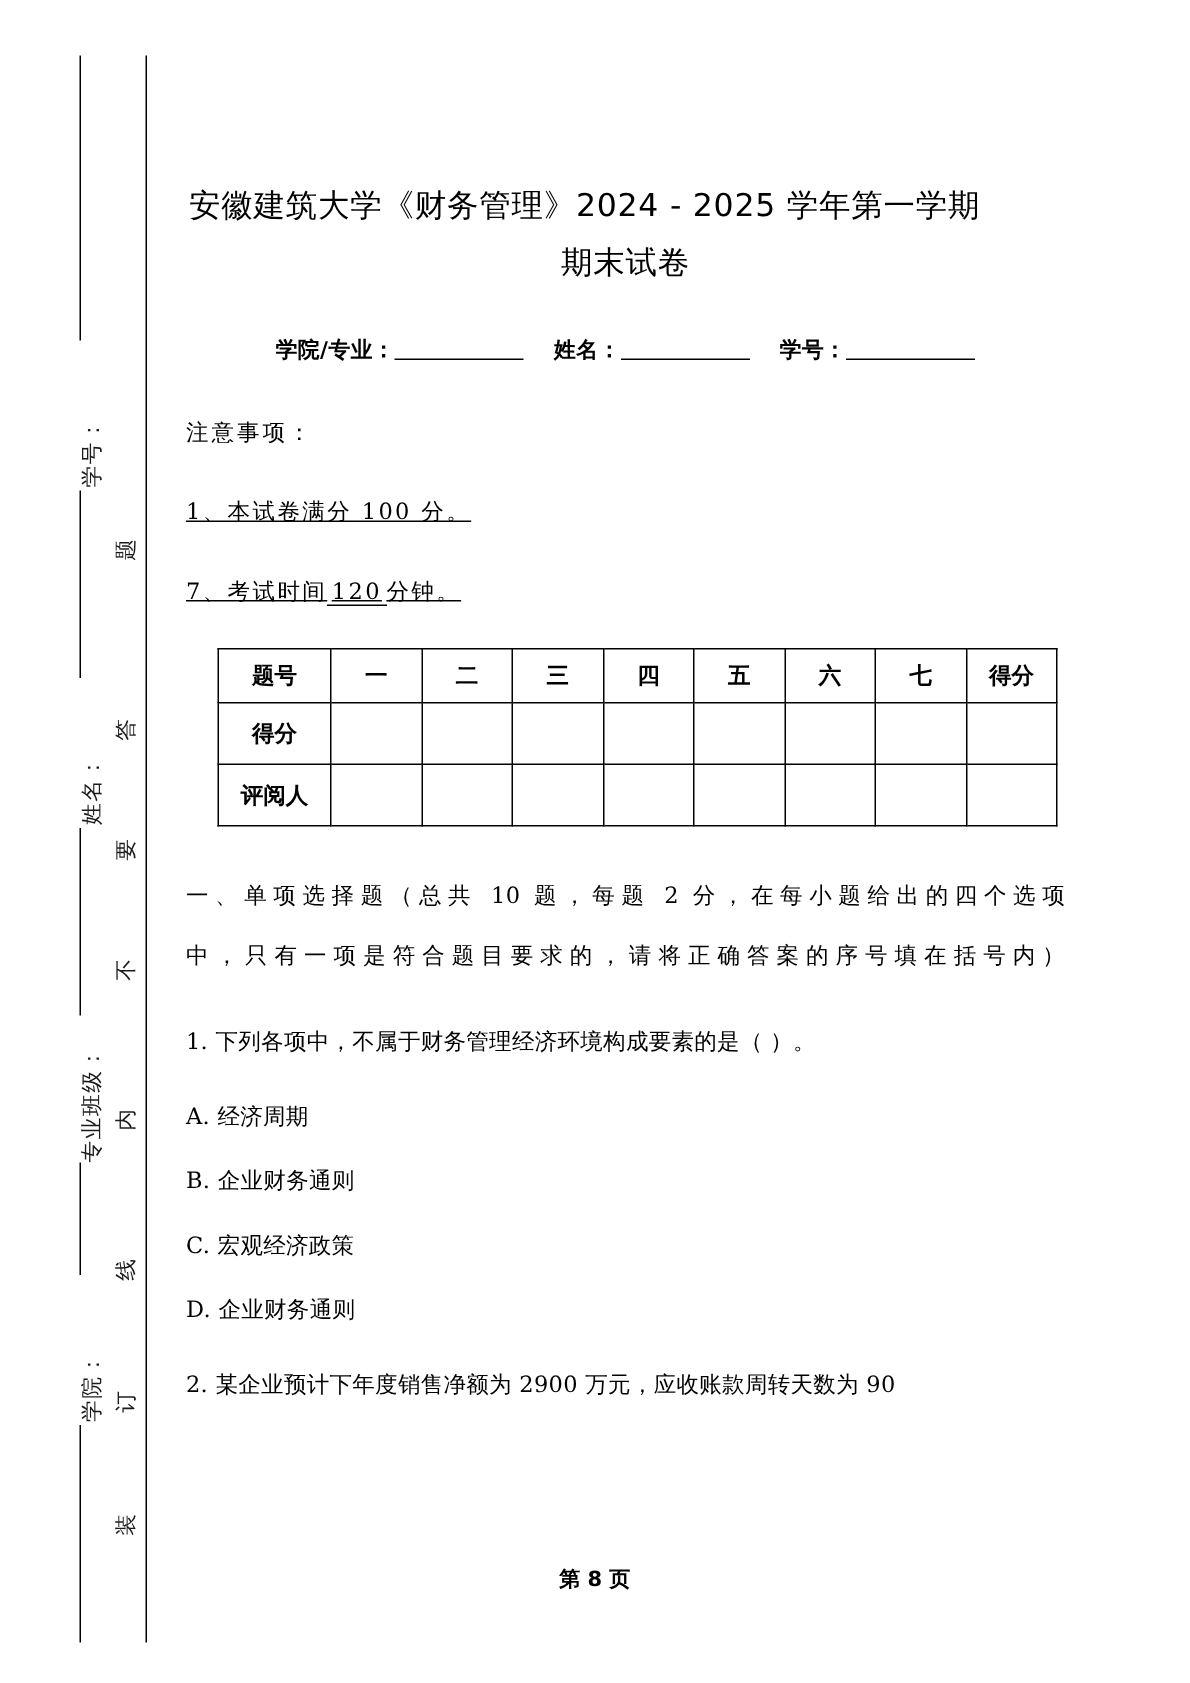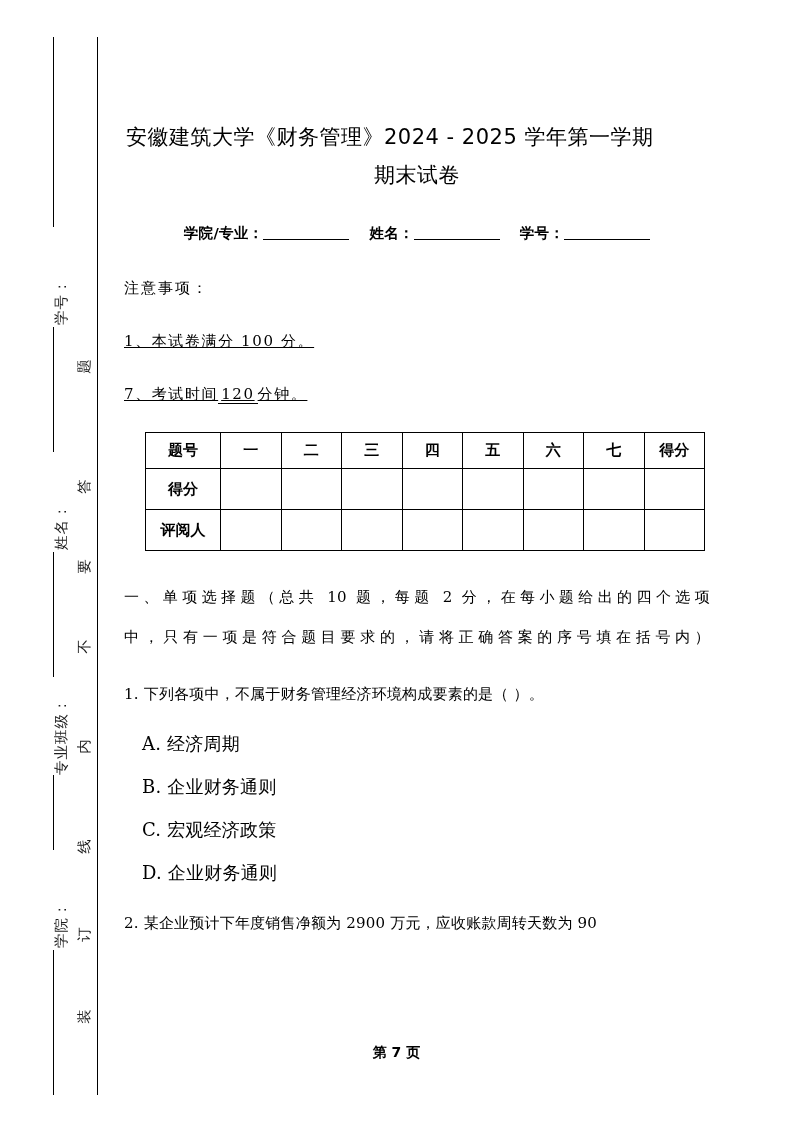--- a/index.html
+++ b/index.html
@@ -142,24 +142,23 @@
   .section-head .lastline { text-align-last: justify; }
 
   .q-stem {
     margin-top: 17px;
     font-size: 15px;
     line-height: 40px;
     letter-spacing: 0.2px;
   }
   .q-opt {
     margin-top: 17px;
-    font-size: 18px;
+    font-size: 15px;
     line-height: 26px;
     letter-spacing: 0.2px;
-    margin-left: 18px;
   }
 
   .footer-page {
     position: absolute;
     left: 0;
     top: 1044px;
     width: 793px;
     text-align: center;
     font-family: "DejaVu Sans", "Liberation Sans", sans-serif;
     font-weight: bold;
@@ -259,15 +258,15 @@
 
     <div class="q-opt">A. 经济周期</div>
     <div class="q-opt">B. 企业财务通则</div>
     <div class="q-opt">C. 宏观经济政策</div>
     <div class="q-opt">D. 企业财务通则</div>
 
     <div class="q-stem">2. 某企业预计下年度销售净额为 2900 万元，应收账款周转天数为 90</div>
 
   </div>
 
-  <div class="footer-page">第 7 页</div>
+  <div class="footer-page">第 8 页</div>
 
 </div>
 
 </body></html>

